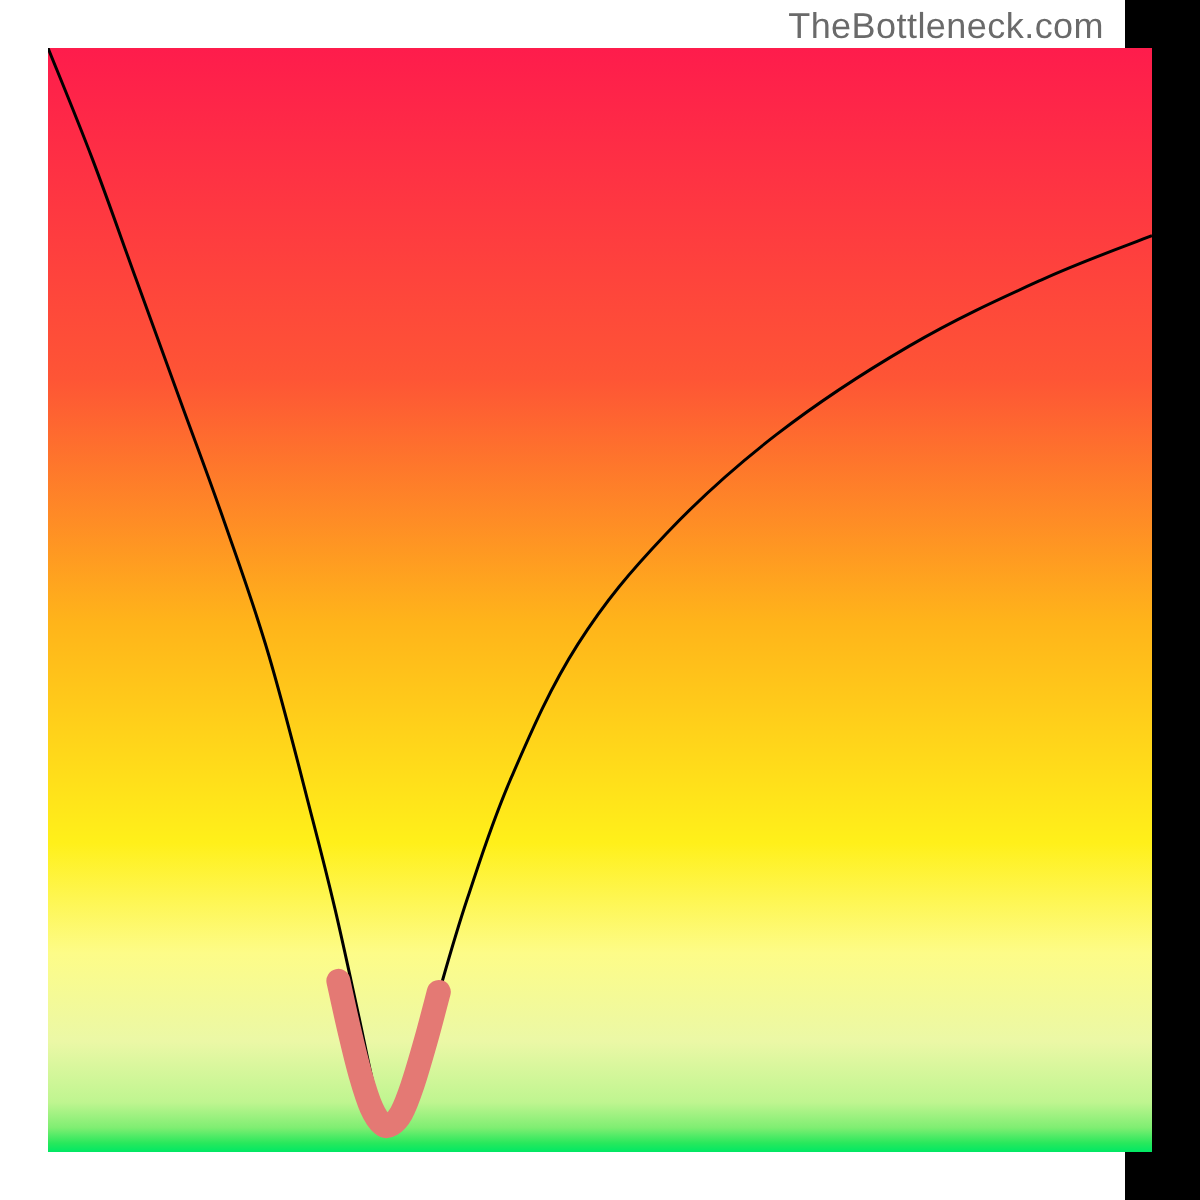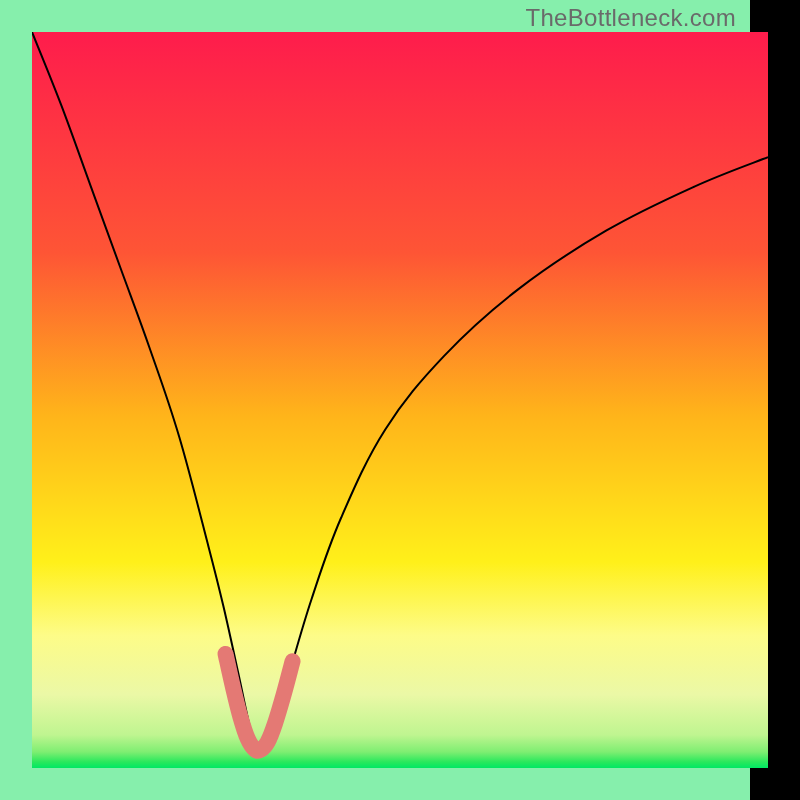--- a/index.html
+++ b/index.html
@@ -8,21 +8,21 @@
     width: 800px;
     height: 800px;
     background: #000;
     overflow: hidden;
     font-family: Arial, Helvetica, sans-serif;
   }
   .outer {
     position: relative;
     width: 750px;
     height: 800px;
-    background: #86efac;
+    background: #ffffff;
   }
   .watermark {
     position: absolute;
     top: 4px;
     right: 14px;
     color: #6a6a6a;
     font-size: 24px;
     letter-spacing: 0.3px;
     z-index: 10;
   }

